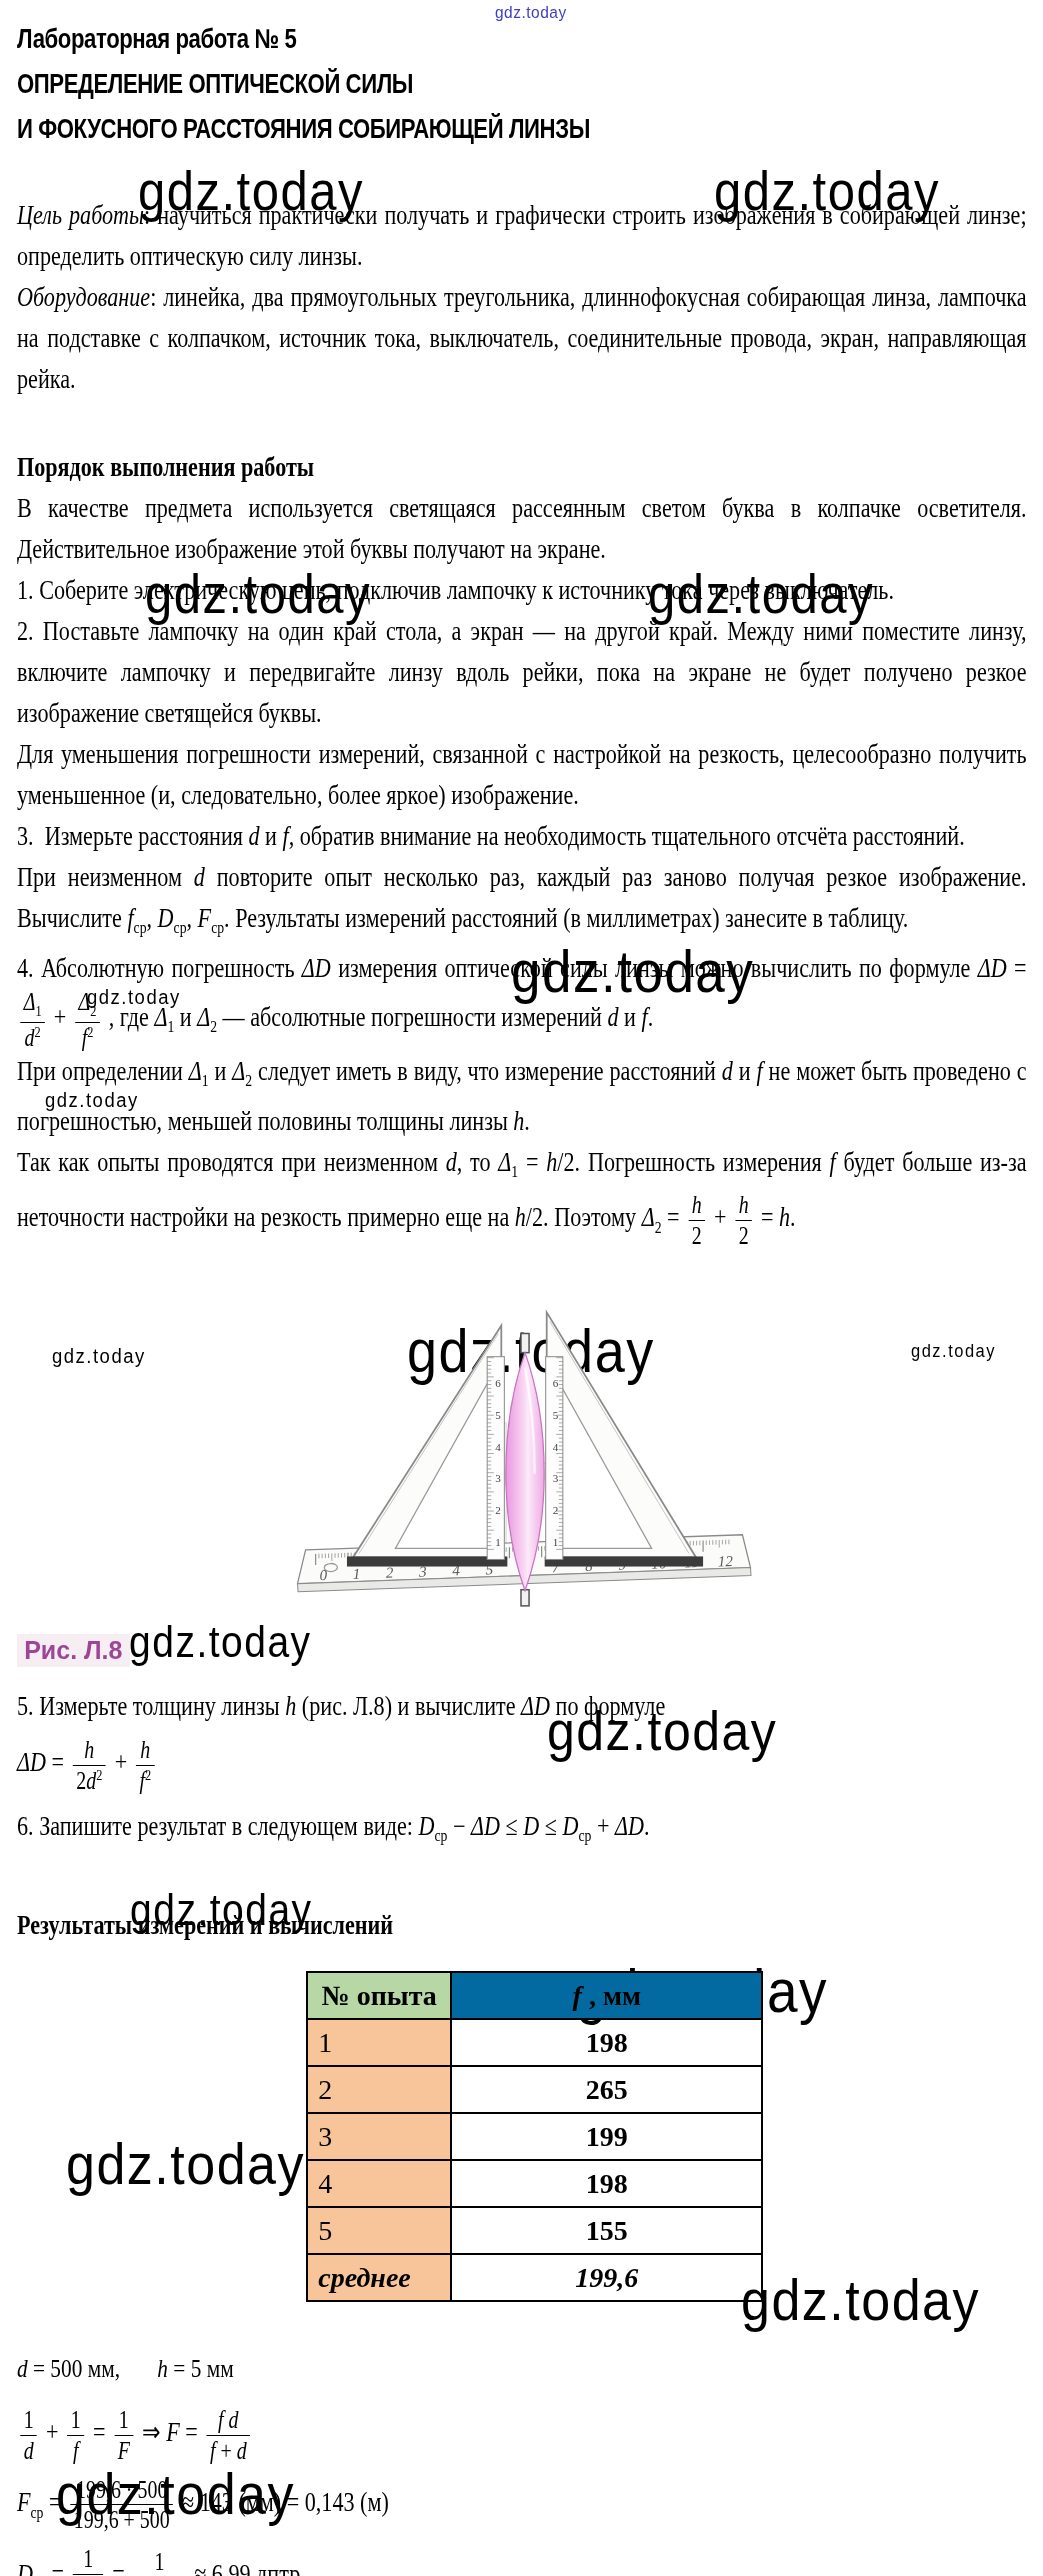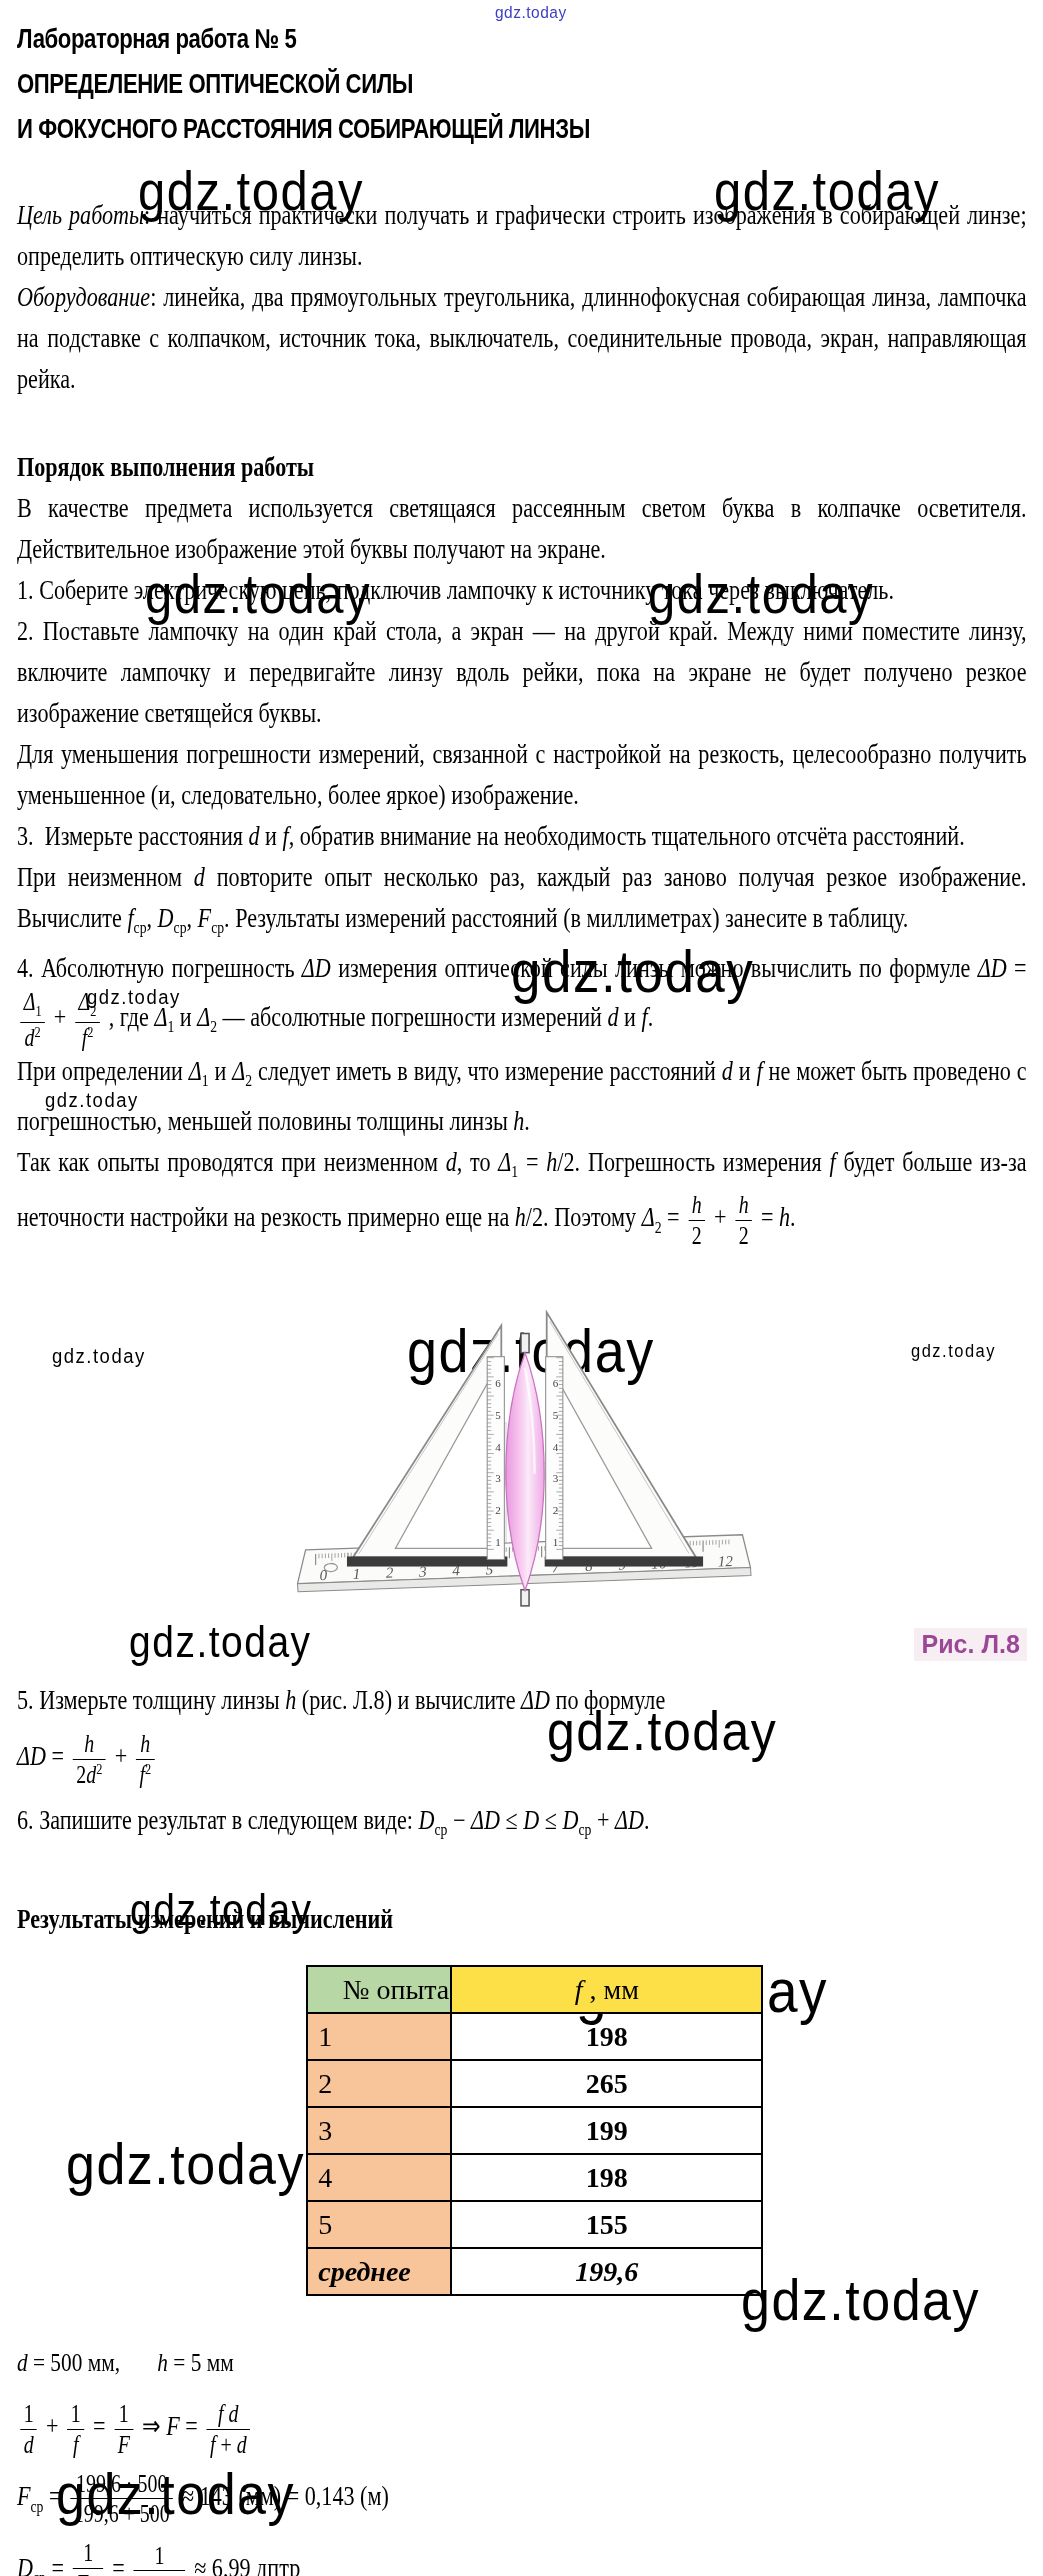--- a/index.html
+++ b/index.html
@@ -24,28 +24,28 @@
   
   .wm{position:absolute;font-family:"Liberation Sans",sans-serif;color:#000;
       white-space:nowrap;letter-spacing:1.5px;transform:scaleY(1.12);transform-origin:0 0;}
   .wm-blue{color:#3c3cc8;letter-spacing:0.5px;}
   
   #results-table{border-collapse:collapse;margin:25px 0 0 289px;}
   #results-table th,#results-table td{border:2.1px solid #000;font-size:28px;}
   #results-table th{height:43px;}
   #results-table .c1{width:131px;}
   #results-table .c2{width:307px;text-align:center;font-weight:bold;}
-  #results-table th.c1{background:#b7d7a4;font-weight:normal;text-align:right;}
-  #results-table th.c2{background:#fde047;font-weight:normal;margin-left:42px;}
+  #results-table th.c1{background:#b7d7a4;font-weight:bold;text-align:center;}
+  #results-table th.c2{background:#0369a1;font-weight:bold;margin-left:42px;}
   #results-table td.c1{background:#f8c59a;text-align:left;padding-left:10.3px;height:43px;}
   #results-table tr.avg td{font-style:italic;font-weight:bold;}
   
   #figure-block{margin-top:28px;}
   #fig-svg{display:block;margin:0 auto;}
-  .fig-caption{text-align:right;margin-top:11px;}
+  .fig-caption{text-align:left;margin-top:17px;}
   .fig-caption span{font-family:"Liberation Sans",sans-serif;font-weight:bold;
      font-size:25px;color:#9c4796;background:#f6eef3;padding:2.1px 7.2px;}
   i{font-style:italic;}
 </style>
 </head>
 <body>
 
 <div id="page">
 
   <div id="wm-layer">

